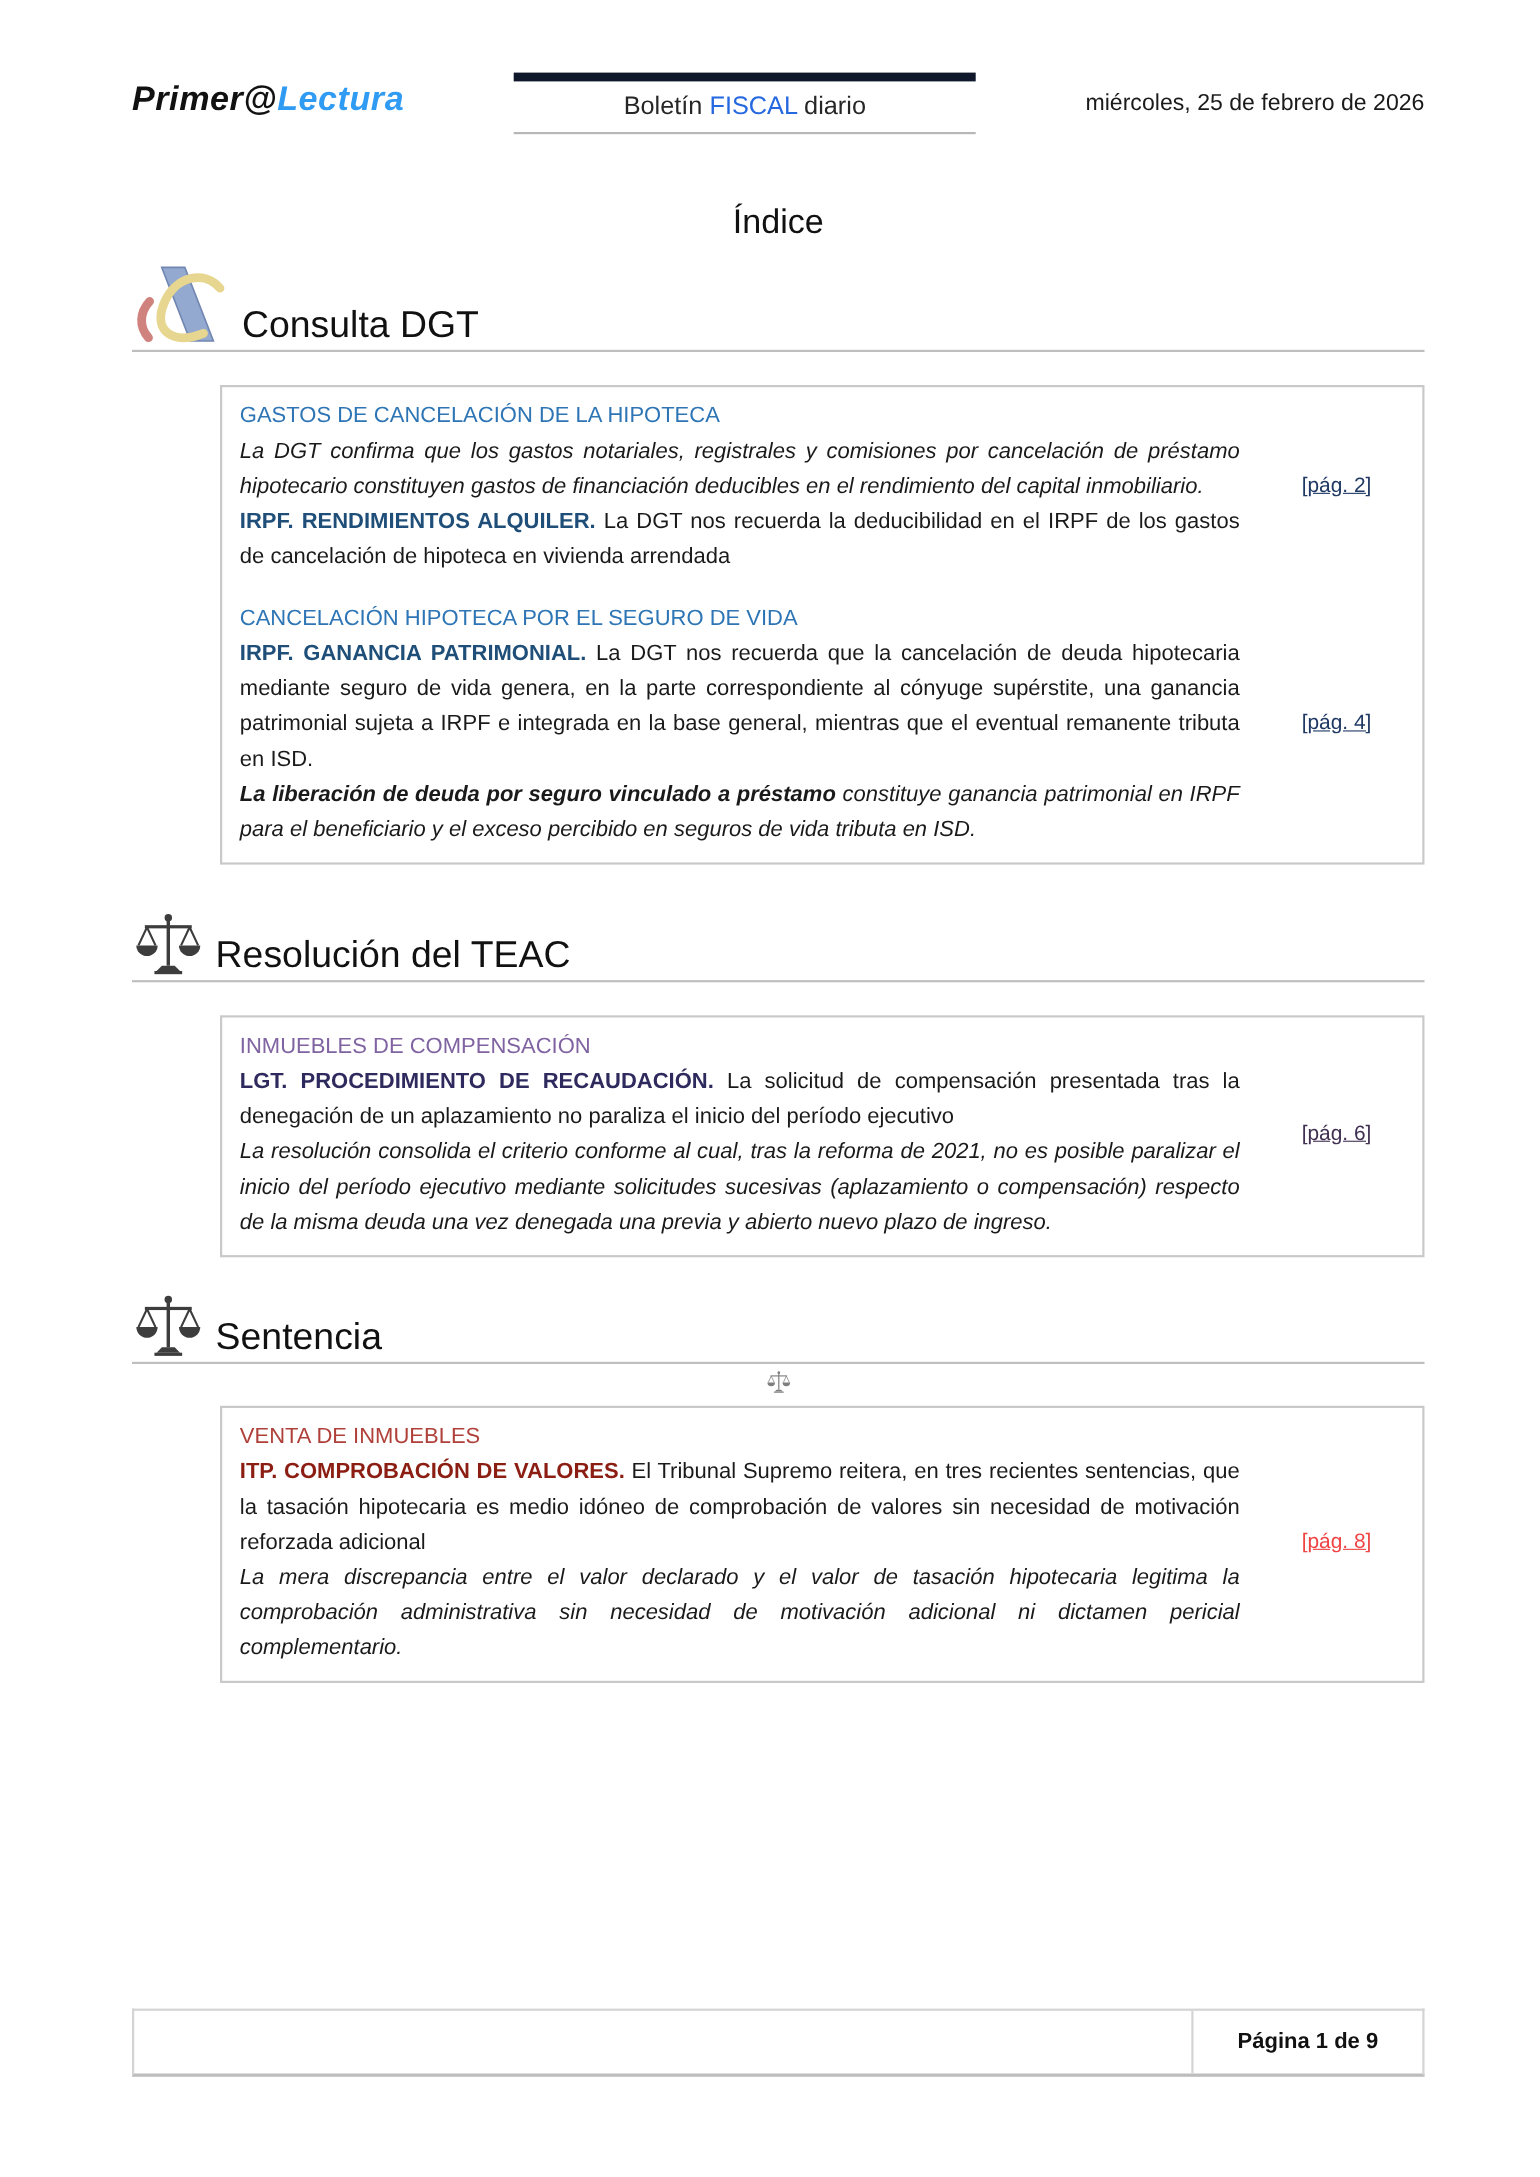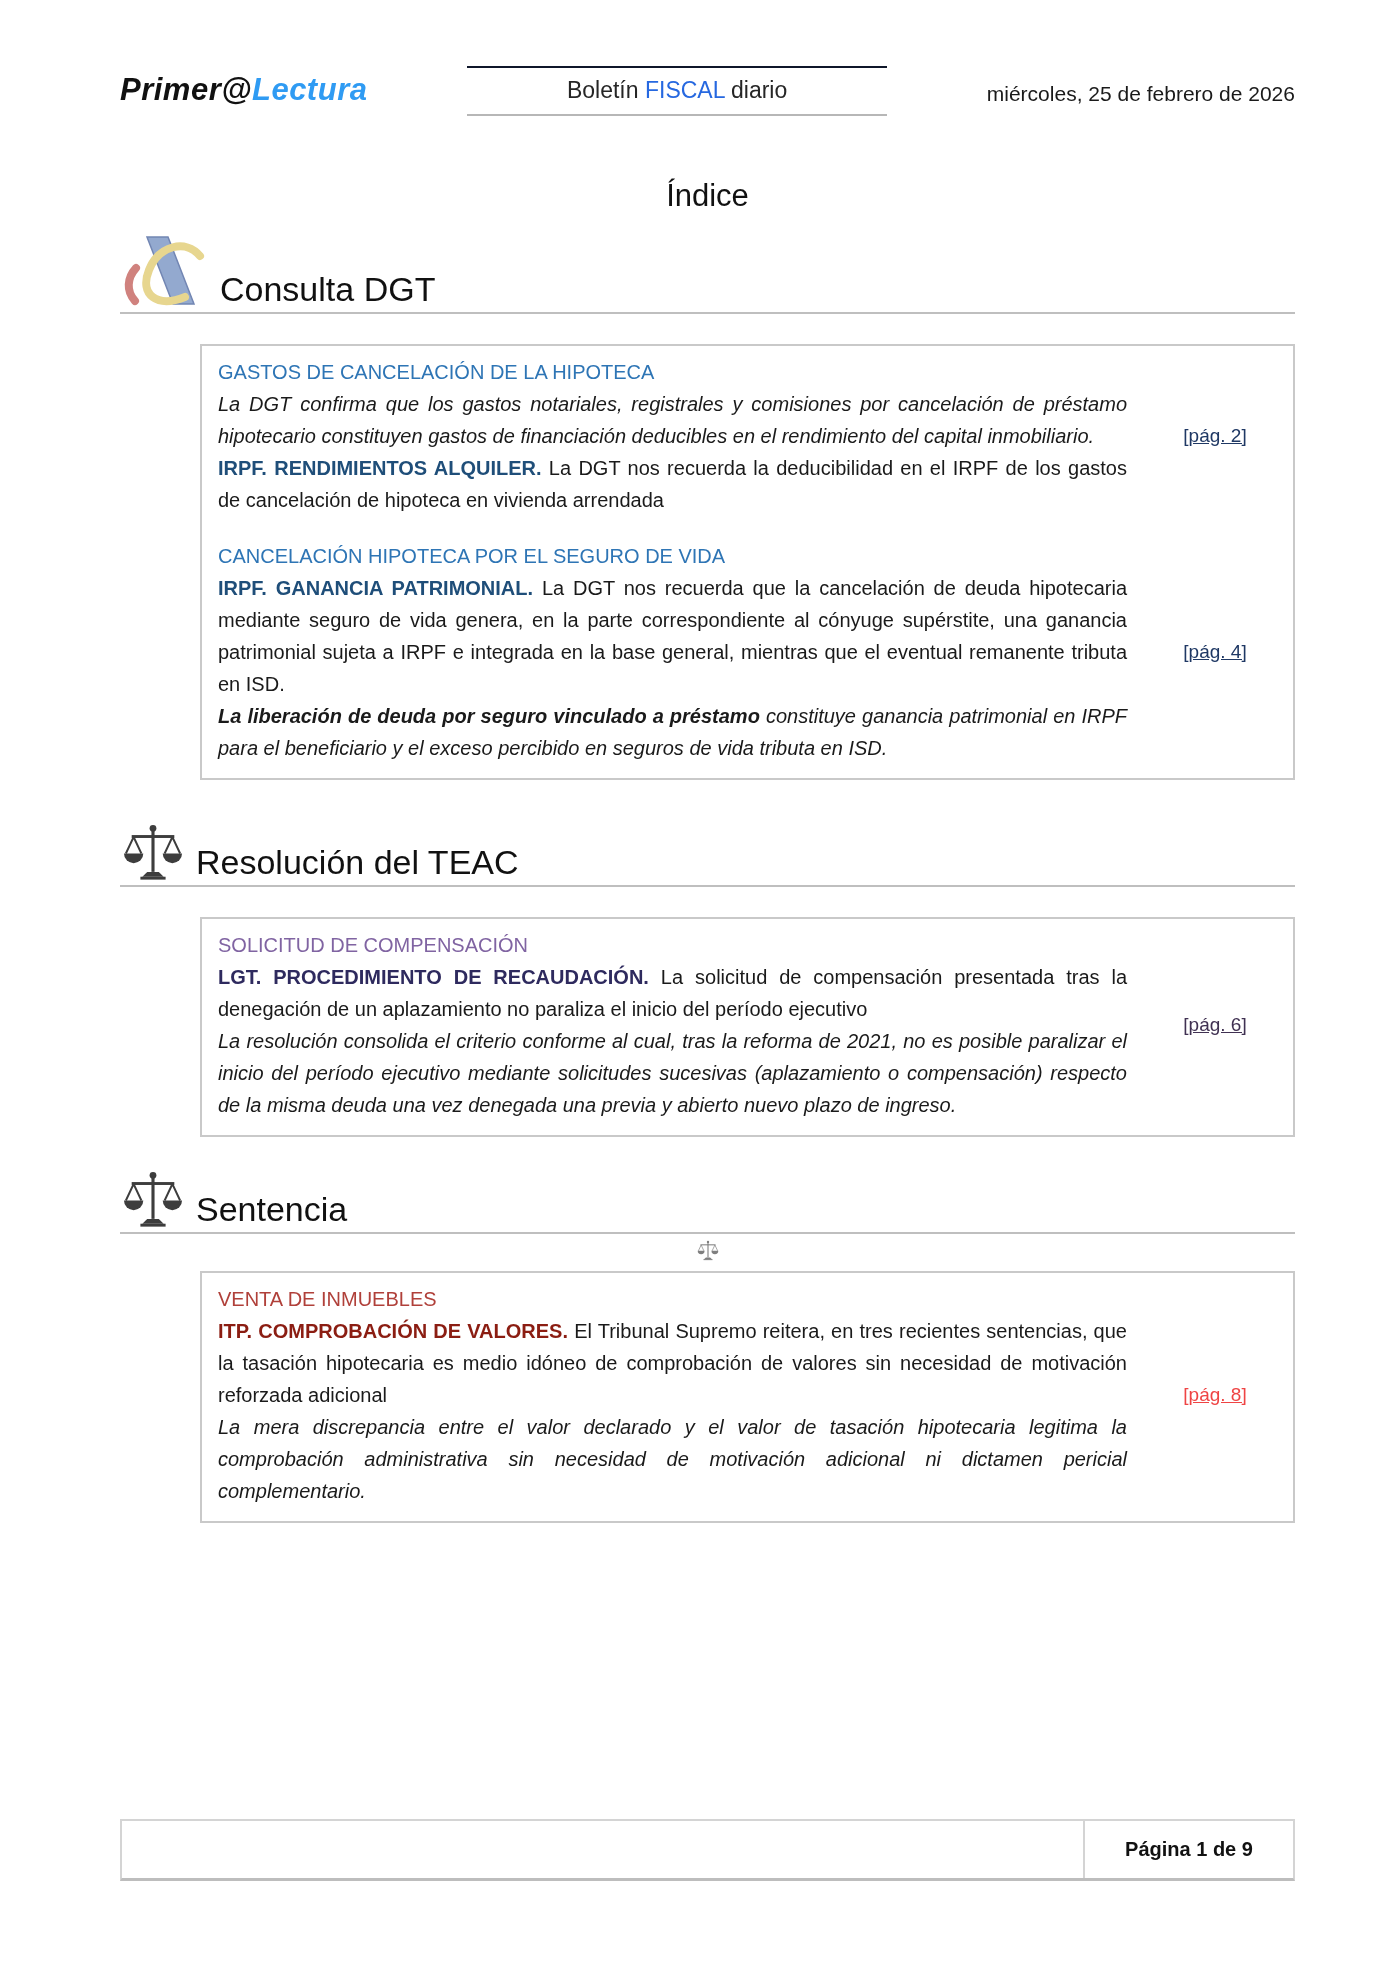--- a/index.html
+++ b/index.html
@@ -10,21 +10,21 @@
     background:#ffffff;
   }
 
   
   .header { display:flex; justify-content:space-between; align-items:flex-start; }
   .brand { font-size:31px; font-weight:700; font-style:italic; letter-spacing:.5px; white-space:nowrap; padding-top:6px; }
   .brand .brand-black { color:#111111; }
   .brand .brand-blue  { color:#2f9bf3; }
   .masthead {
     width:420px; text-align:center; font-size:23px; color:#262626;
-    border-top:2px solid #0f172a; border-bottom:2px solid #b7b7b7;
+    border-top:8px solid #0f172a; border-bottom:2px solid #b7b7b7;
     padding:9px 0 10px 0;
   }
   .masthead .fiscal { color:#2668e0; }
   .date { font-size:21px; color:#1a1a1a; padding-top:16px; white-space:nowrap; }
 
   
   .page-title { text-align:center; font-size:31px; font-weight:400; margin:62px 0 0 0; color:#111111; }
 
   
   .section-head {
@@ -161,21 +161,21 @@
           <polygon points="26,49 38,49 43,54 21,54" fill="currentColor"></polygon>
           <rect x="19" y="54" width="26" height="3" fill="currentColor"></rect>
         </svg>
       </span>
       <h2>Resolución del TEAC</h2>
     </div>
 
     <div class="box">
       <div class="entry">
         <div class="entry-text">
-          <div class="entry-title">SOLICITUD DE COMPENSACIÓN</div>
+          <div class="entry-title">INMUEBLES DE COMPENSACIÓN</div>
           <p class="entry-para">
             <span class="lead">LGT. PROCEDIMIENTO DE RECAUDACIÓN.</span>
             <span>La solicitud de compensación presentada tras la denegación de un aplazamiento no paraliza el inicio del período ejecutivo</span>
           </p>
           <p class="entry-para abstract">
             <span class="abstract-emph"></span>
             <span>La resolución consolida el criterio conforme al cual, tras la reforma de 2021, no es posible paralizar el inicio del período ejecutivo mediante solicitudes sucesivas (aplazamiento o compensación) respecto de la misma deuda una vez denegada una previa y abierto nuevo plazo de ingreso.</span>
           </p>
         </div>
         <div class="entry-link">

